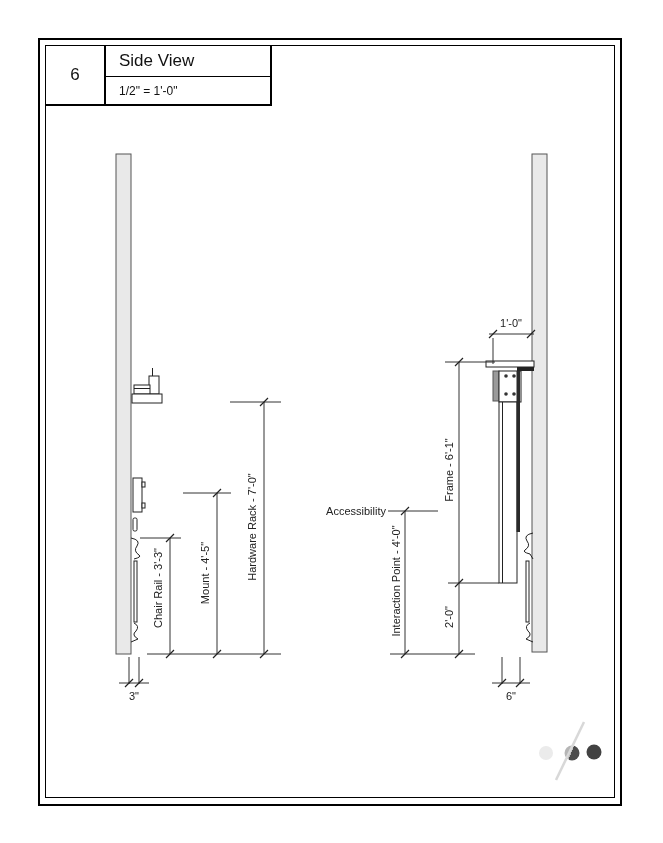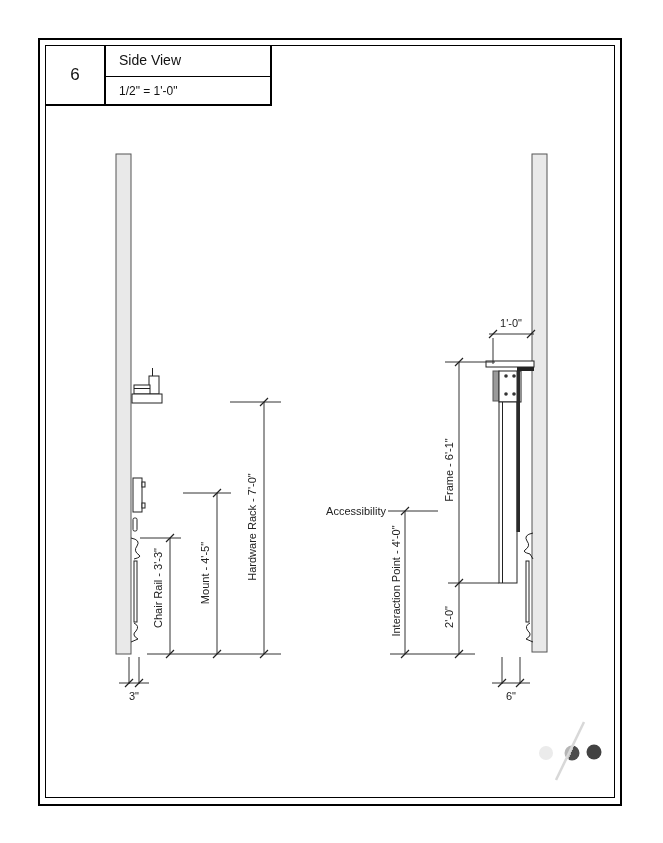--- a/index.html
+++ b/index.html
@@ -21,21 +21,21 @@
     box-sizing:border-box;display:flex;background:#fff;
   }
   .tb-num{
     width:60px;border-right:2px solid #000;box-sizing:border-box;
     display:flex;align-items:center;justify-content:center;
     font-size:17px;
   }
   .tb-right{flex:1;display:flex;flex-direction:column;}
   .tb-title{
     height:31px;border-bottom:1.5px solid #000;box-sizing:border-box;
-    font-size:14px;line-height:29px;padding-left:13px;white-space:nowrap;
+    font-size:17px;line-height:29px;padding-left:13px;white-space:nowrap;
   }
   .tb-scale{
     flex:1;font-size:12px;display:flex;align-items:center;padding-left:13px;
   }
   svg{position:absolute;left:0;top:0;}
   .lw{stroke:#222;fill:none;stroke-width:1;}
   .lw-fill{stroke:#222;fill:#fff;stroke-width:1;}
   .dim{stroke:#333;fill:none;stroke-width:1;}
   .tick{stroke:#222;fill:none;stroke-width:1.2;}
   .dimtext{font-family:"Liberation Sans",sans-serif;font-size:11px;fill:#222;}

